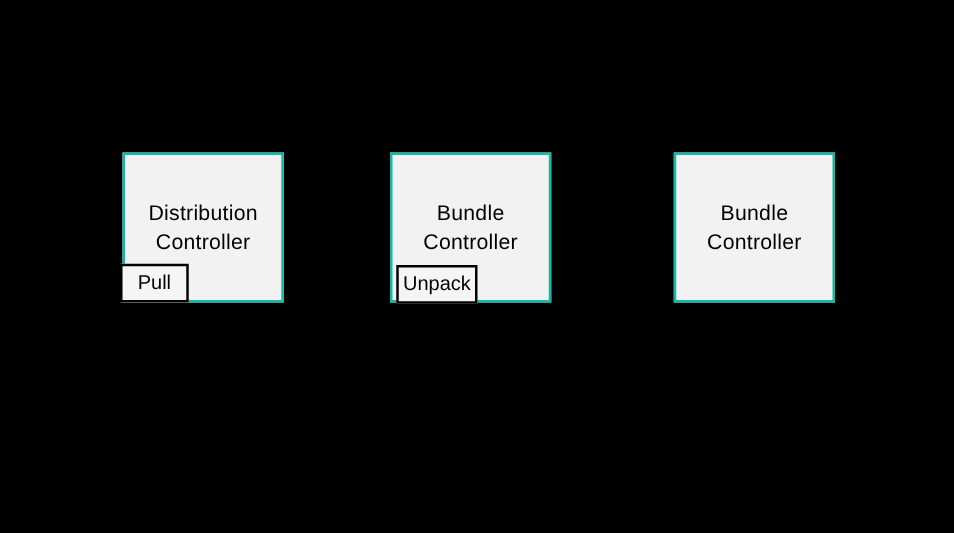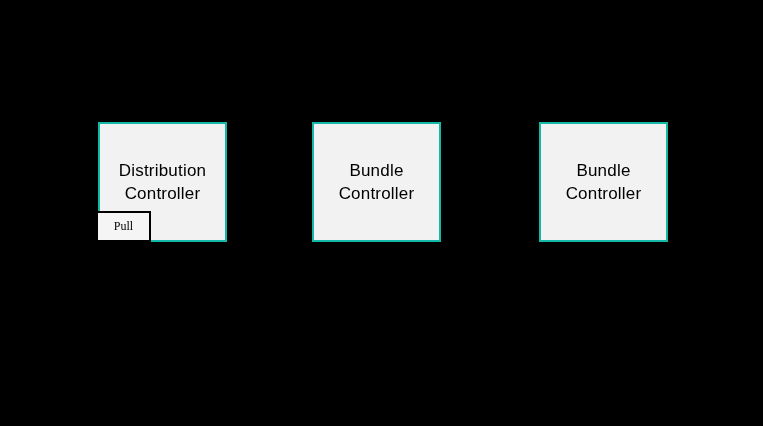--- a/index.html
+++ b/index.html
@@ -49,24 +49,23 @@
     position: absolute;
     box-sizing: border-box;
     background: #f5f5f5;
     border: 2px solid #000000;
     display: flex;
     align-items: center;
     justify-content: center;
   }
   .action-label {
     color: #000000;
-    font-size: 12px;
+    font-size: 16px;
     text-align: center;
     white-space: nowrap;
-    font-family: Liberation Serif, serif;
   }
   .action-pull {
     left: 96px;
     top: 211px;
     width: 55px;
     height: 31px;
   }
   .action-unpack {
     left: 317px;
     top: 212px;
@@ -86,19 +85,22 @@
 
   <div class="action action-pull">
     <span class="action-label">Pull</span>
   </div>
 
   <div class="node node-bundle">
     <span class="node-label">Bundle
 Controller</span>
   </div>
 
+  <div class="action action-unpack">
+    <span class="action-label">Unpack</span>
+  </div>
 
   <div class="node node-runtime">
     <span class="node-label">Bundle
 Controller</span>
   </div>
 
 </div>
 
 </body></html>

